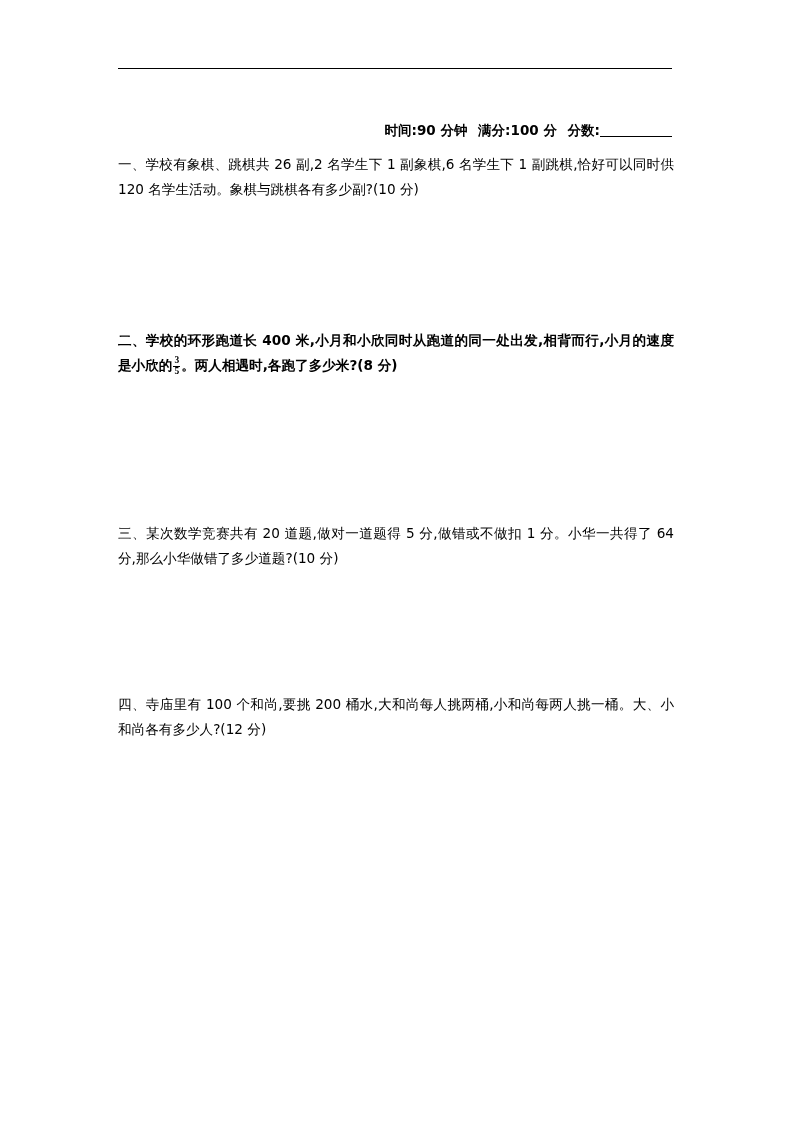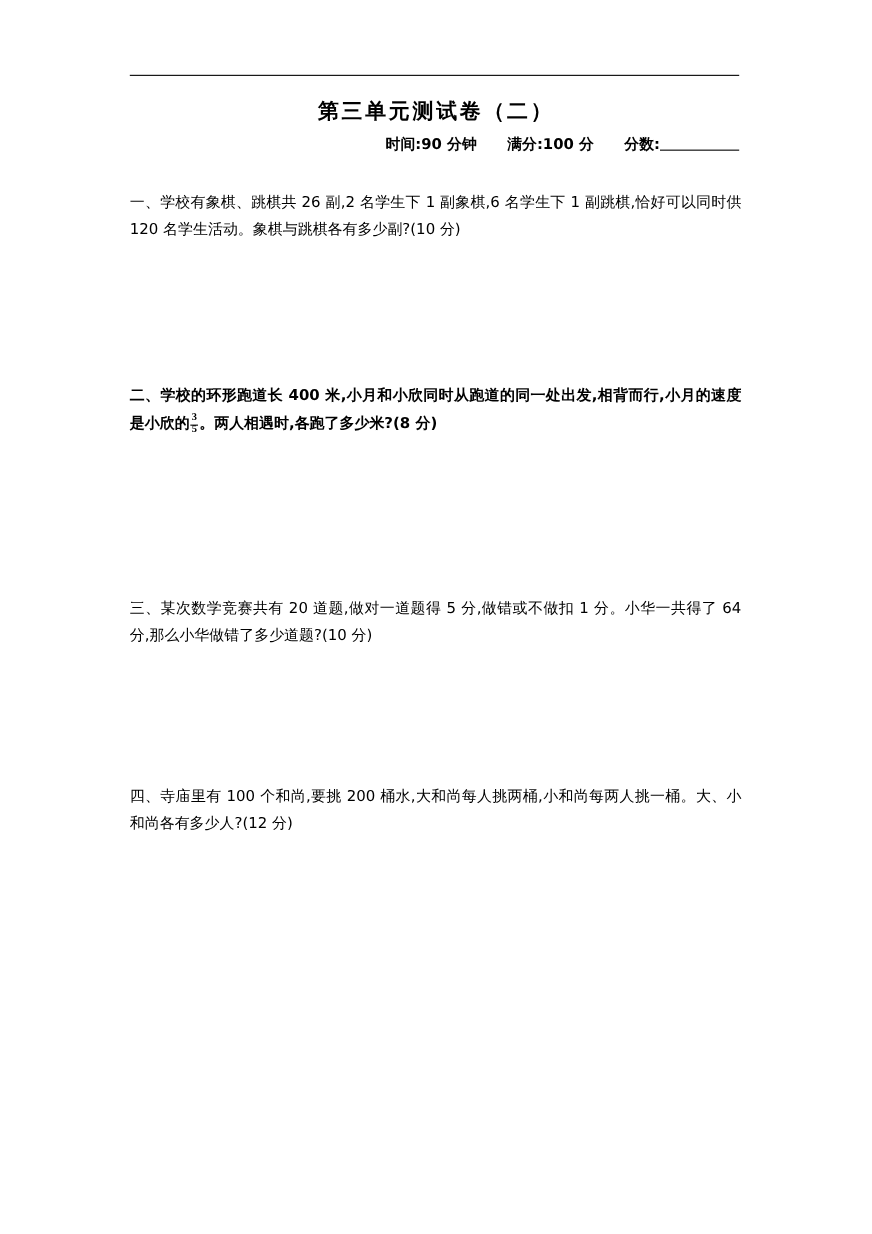--- a/index.html
+++ b/index.html
@@ -45,37 +45,36 @@
     position: absolute;
     left: 118px;
     top: 122px;
     width: 554px;
     text-align: right;
     font-size: 13.5px;
     font-weight: bold;
     font-family: "DejaVu Sans", "Liberation Sans", sans-serif;
     white-space: nowrap;
   }
-  .meta-row .seg { margin-left: 23px; }
+  .meta-row .seg { margin-left: 6px; }
   .meta-row .score-line {
     display: inline-block;
     border-bottom: 1.2px solid #000;
     width: 72px;
     height: 14px;
     vertical-align: -2px;
   }
   .q {
     position: absolute;
     left: 118px;
     width: 556px;
     font-size: 13.6px;
     line-height: 25px;
     font-family: "DejaVu Sans", "Liberation Sans", sans-serif;
     text-align: justify;
-    margin-top: 20px;
   }
   .q1 { top: 152px; }
   .q2 { top: 328px; font-weight: bold; }
   .q3 { top: 521px; }
   .q4 { top: 692px; }
   .q5 { top: 857px; }
 
   .frac {
     display: inline-block;
     vertical-align: -0.45em;
@@ -95,21 +94,20 @@
     padding: 0 1px;
   }
 </style>
 </head>
 <body>
 
 <div class="page">
 
   <div class="top-rule"></div>
 
-  <div class="title">第三单元测试卷（二）</div>
 
   <div class="meta-row">
     <span class="seg">时间:90 分钟</span>
     <span class="seg">满分:100 分</span>
     <span class="seg">分数:</span><span class="score-line"></span>
   </div>
 
   <div class="q q1">
     <span>一、学校有象棋、跳棋共 26 副,2 名学生下 1 副象棋,6 名学生下 1 副跳棋,恰好可以同时供 120 名学生活动。象棋与跳棋各有多少副?(10 分)</span>
   </div>

